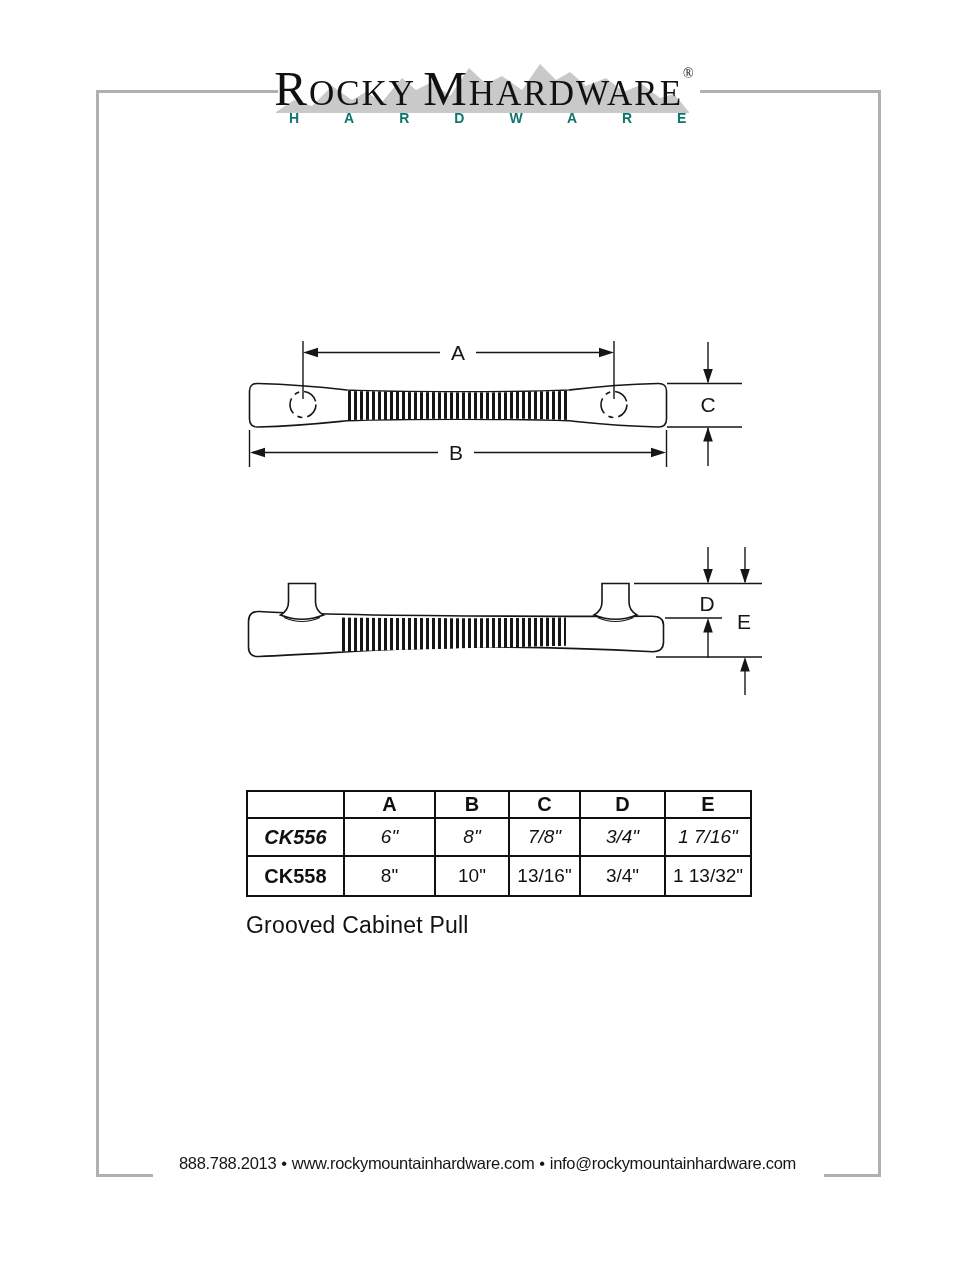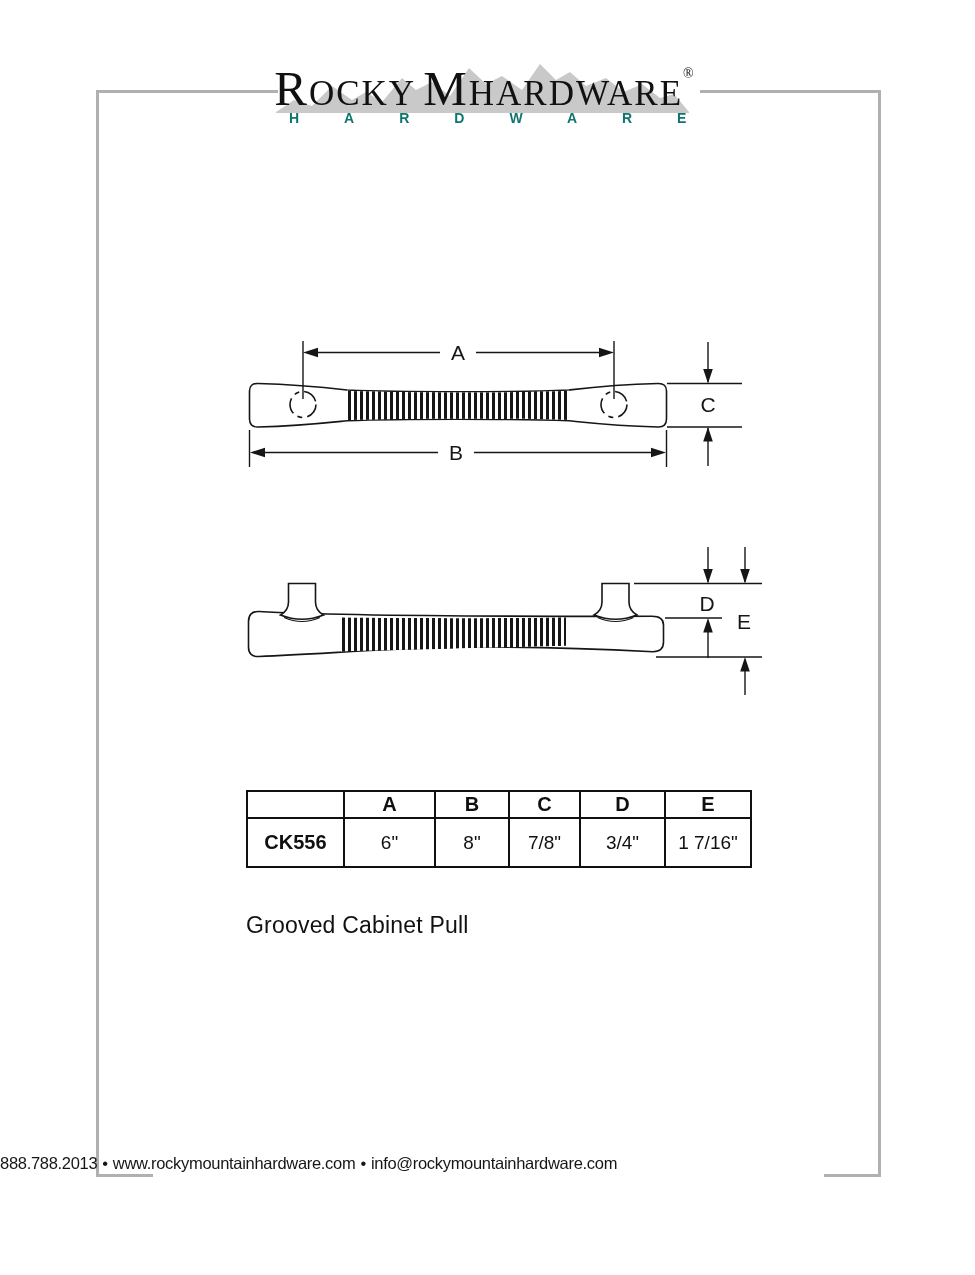--- a/index.html
+++ b/index.html
@@ -50,29 +50,29 @@
   .spec-table{
     position:absolute;left:246px;top:790px;border-collapse:collapse;
     table-layout:fixed;color:#101010;
   }
   .spec-table td,.spec-table th{
     border:2px solid #101010;text-align:center;vertical-align:middle;
     padding:0;font-size:19px;background:#fff;
   }
   .spec-table th{font-weight:700;font-size:20px;}
   .spec-table .model{font-weight:700;font-size:20px;}
-  .row-h{height:27px;} .row-1{height:49px;} .row-2{height:40px;}
+  .row-h{height:27px;} .row-1{height:38px;font-style:italic;} .row-2{height:40px;}
 
   
   .product-title{
     position:absolute;left:246px;top:912px;font-size:23px;color:#111;
     letter-spacing:.2px;
   }
   .footer{
-    position:absolute;left:0;top:1154px;width:975px;
+    position:absolute;left:0;top:1154px;width:975px;text-align:center;
     font-size:16.5px;letter-spacing:-.3px;color:#161616;white-space:nowrap;
   }
   .footer .sep{margin:0 5px;}
 </style>
 </head>
 <body>
 
 <div class="frame f-top-left"></div>
 <div class="frame f-top-right"></div>
 <div class="frame f-left"></div>
@@ -209,18 +209,26 @@
     <th>E</th>
   </tr>
   <tr class="row-1">
     <td class="model">CK556</td>
     <td>6"</td>
     <td>8"</td>
     <td>7/8"</td>
     <td>3/4"</td>
     <td>1 7/16"</td>
   </tr>
+  <tr class="row-2">
+    <td class="model">CK558</td>
+    <td>8"</td>
+    <td>10"</td>
+    <td>13/16"</td>
+    <td>3/4"</td>
+    <td>1 13/32"</td>
+  </tr>
 </tbody>
   </table>
 
 <div class="product-title">Grooved Cabinet Pull</div>
 
 <div class="footer"><span>888.788.2013</span><span class="sep">•</span><span>www.rockymountainhardware.com</span><span class="sep">•</span><span>info@rockymountainhardware.com</span></div>
 
 </body></html>

